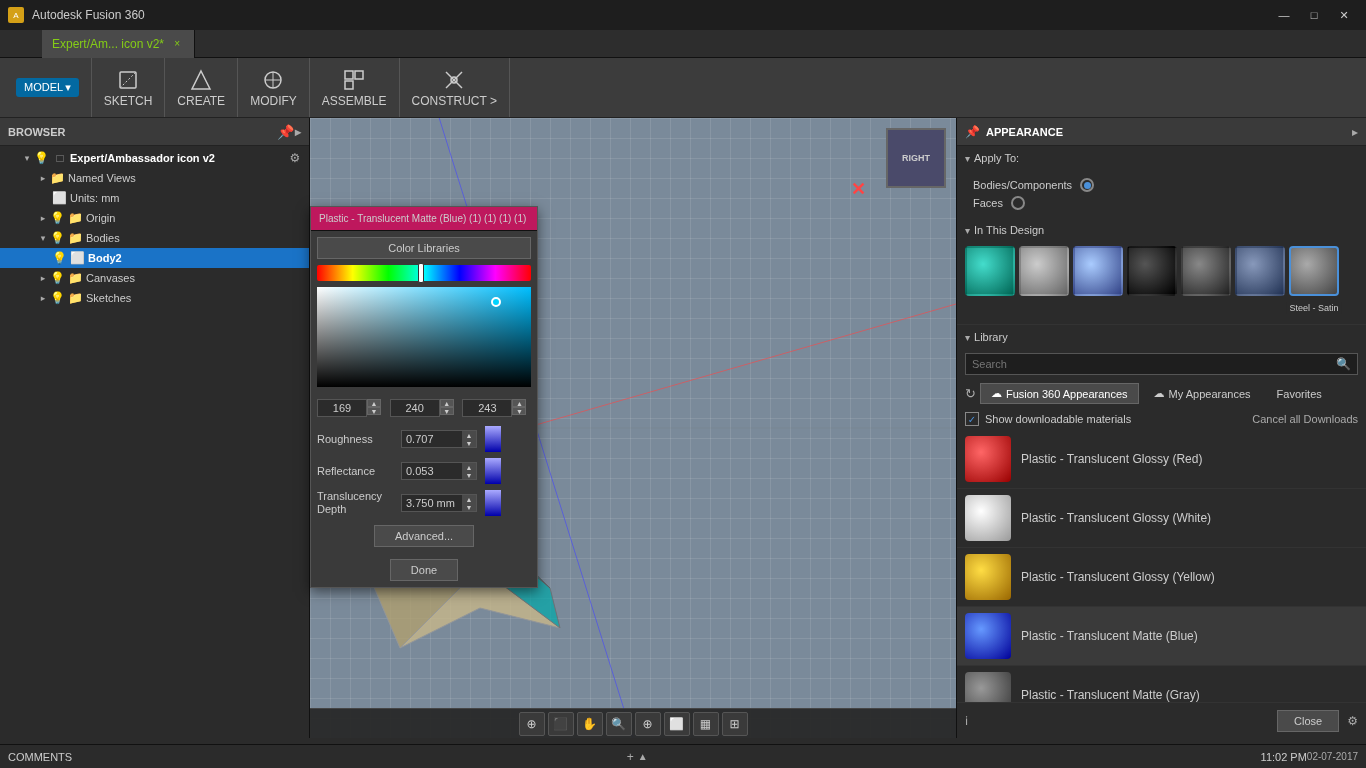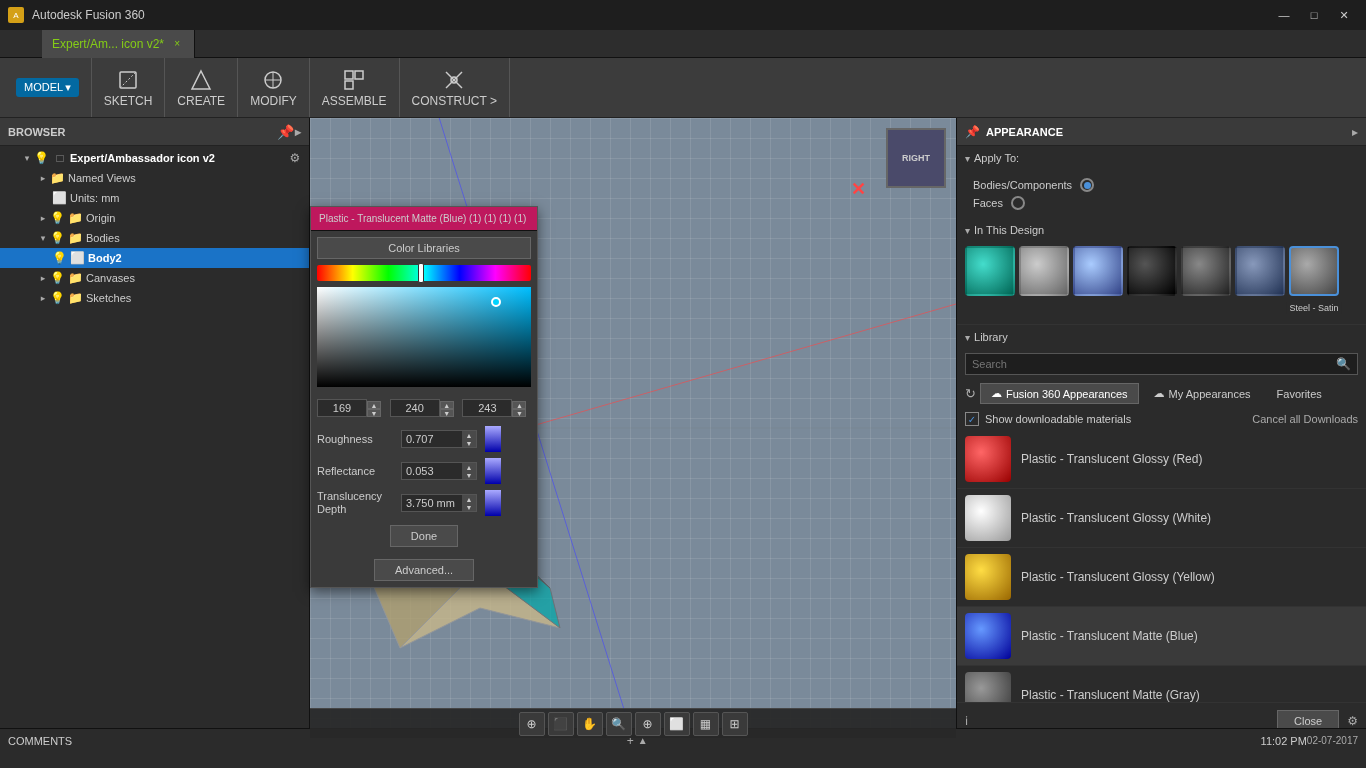--- a/index.html
+++ b/index.html
@@ -56,21 +56,21 @@
     .color-lib-btn { width: 100%; padding: 4px; background: #4a4a4a; border: 1px solid #666; color: #ccc; font-size: 11px; cursor: pointer; display: flex; align-items: center; justify-content: center; gap: 4px; margin-bottom: 6px; }
     .hue-slider { width: 100%; height: 16px; border-radius: 2px; background: linear-gradient(to right, #ff0000, #ffff00, #00ff00, #00ffff, #0000ff, #ff00ff, #ff0000); cursor: pointer; position: relative; }
     .hue-thumb { position: absolute; top: -2px; width: 6px; height: 20px; background: white; border: 1px solid #333; border-radius: 2px; left: 47%; }
     .color-gradient { width: 100%; height: 100px; background: linear-gradient(to bottom, transparent, black), linear-gradient(to right, white, #00bfff); position: relative; cursor: crosshair; margin-top: 6px; }
     .gradient-thumb { position: absolute; top: 10px; right: 30px; width: 10px; height: 10px; border-radius: 50%; border: 2px solid white; background: #00d4ff; }
     .rgb-inputs { display: flex; gap: 4px; padding: 6px; }
     .rgb-field { flex: 1; display: flex; flex-direction: column; }
     .rgb-input { width: 100%; background: #2b2b2b; border: 1px solid #555; color: #ccc; font-size: 11px; padding: 2px 4px; text-align: center; }
     .rgb-arrows { display: flex; flex-direction: column; }
     .rgb-arrow { width: 14px; height: 8px; background: #555; border: 1px solid #666; display: flex; align-items: center; justify-content: center; cursor: pointer; font-size: 7px; }
-    .rgb-row { display: flex; align-items: flex-end; }
+    .rgb-row { display: flex; align-items: flex-start; }
     .prop-row { display: flex; align-items: center; padding: 3px 6px; gap: 4px; }
     .prop-label { width: 80px; font-size: 11px; color: #ccc; }
     .prop-input-wrap { display: flex; align-items: center; background: #2b2b2b; border: 1px solid #555; }
     .prop-input { width: 60px; background: transparent; border: none; color: #ccc; font-size: 11px; padding: 2px 4px; }
     .prop-arrows { display: flex; flex-direction: column; }
     .prop-arrow { width: 14px; height: 8px; background: #4a4a4a; display: flex; align-items: center; justify-content: center; cursor: pointer; font-size: 7px; border: none; }
     .translucency-row { display: flex; align-items: center; padding: 3px 6px; gap: 4px; }
     .translucency-label { width: 80px; font-size: 11px; color: #ccc; line-height: 1.2; }
     .panel-btns { display: flex; justify-content: space-around; padding: 6px; }
     .advanced-btn { padding: 4px 20px; background: #4a4a4a; border: 1px solid #666; color: #ccc; font-size: 11px; cursor: pointer; }
@@ -414,24 +414,24 @@
         <input class="prop-input" type="text" value="3.750 mm" style="">
         <div class="prop-arrows">
           <div class="prop-arrow">▲</div>
           <div class="prop-arrow">▼</div>
         </div>
       </div>
       <div style="width:16px;height:26px;background:linear-gradient(to bottom,#aaaaff,#0000aa);margin-left:4px;"></div>
     </div>
 
     <div class="panel-btns">
+      <button class="advanced-btn">Advanced...</button>
+    </div>
+    <div class="panel-btns">
       <button class="done-btn">Done</button>
-    </div>
-    <div class="panel-btns">
-      <button class="advanced-btn">Advanced...</button>
     </div>
   </div>
 
   <div id="appearance-panel">
     <div id="appearance-header">
       <span style="color:#aaa;font-size:12px;margin-right:6px;">📌</span>
       <span class="ap-title">APPEARANCE</span>
       <span style="color:#aaa;font-size:12px;cursor:pointer;">▸</span>
     </div>
 
@@ -537,20 +537,20 @@
   <div class="vp-btn">⊕</div>
   <div class="vp-btn">⬛</div>
   <div class="vp-btn">✋</div>
   <div class="vp-btn">🔍</div>
   <div class="vp-btn">⊕</div>
   <div class="vp-btn">⬜</div>
   <div class="vp-btn">▦</div>
   <div class="vp-btn">⊞</div>
 </div>
 
-<div id="bottombar" style="position:fixed;bottom:16px;left:0;right:0;height:24px;background:#2b2b2b;border-top:1px solid #111;display:flex;align-items:center;padding:0 8px;">
+<div id="bottombar" style="position:fixed;bottom:0;left:0;right:0;height:24px;background:#2b2b2b;border-top:1px solid #111;display:flex;align-items:center;padding:0 8px;">
   <span id="comments-label">COMMENTS</span>
   <span style="color:#aaa;cursor:pointer;margin-left:6px;">+</span>
   <span style="color:#aaa;cursor:pointer;margin-left:4px;font-size:10px;">▲</span>
   <div style="flex:1;"></div>
   <span style="color:#ccc;font-size:11px;">11:02 PM</span>
   <span style="color:#aaa;font-size:10px;">02-07-2017</span>
 </div>
 
 </body></html>

